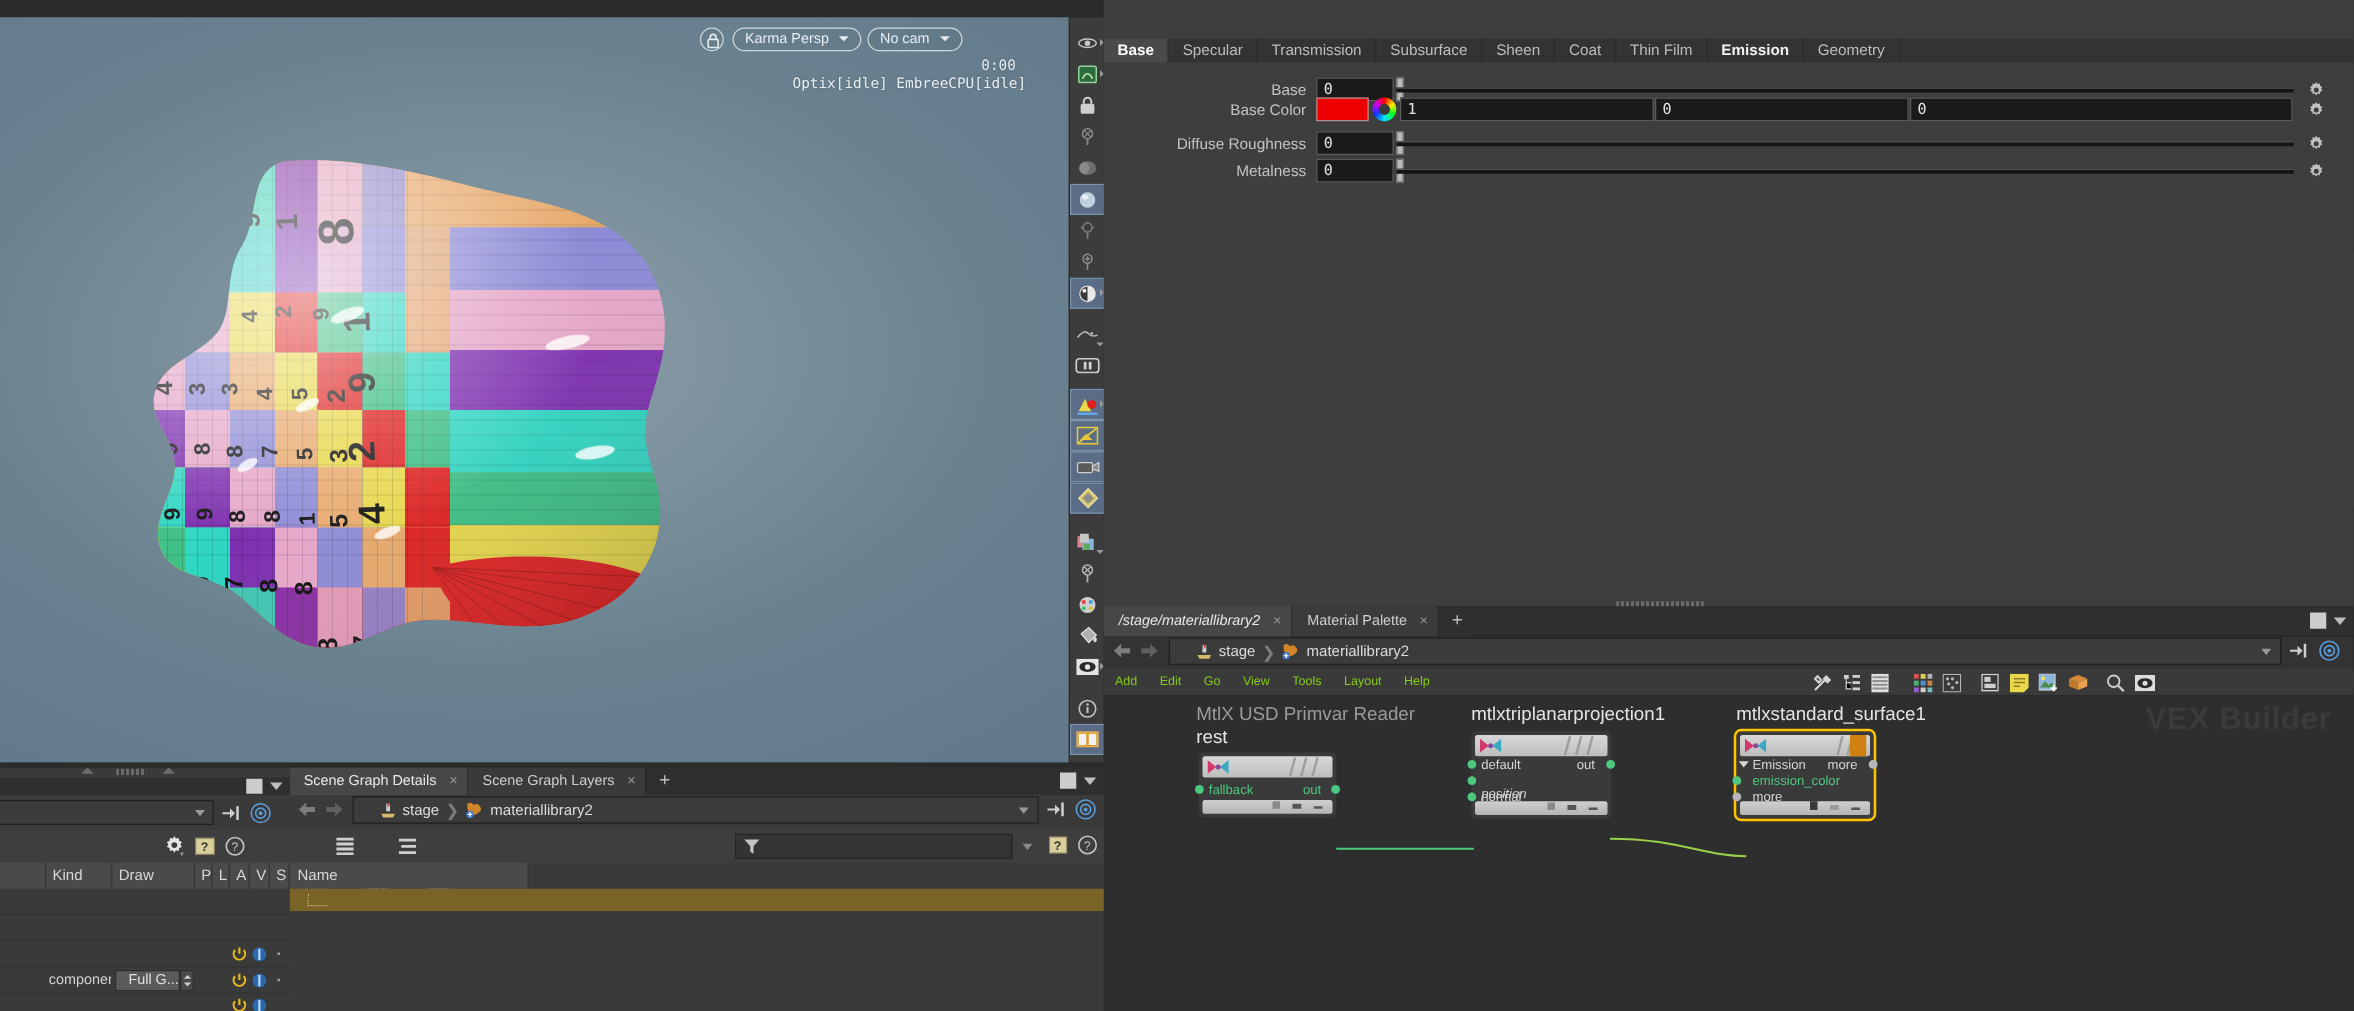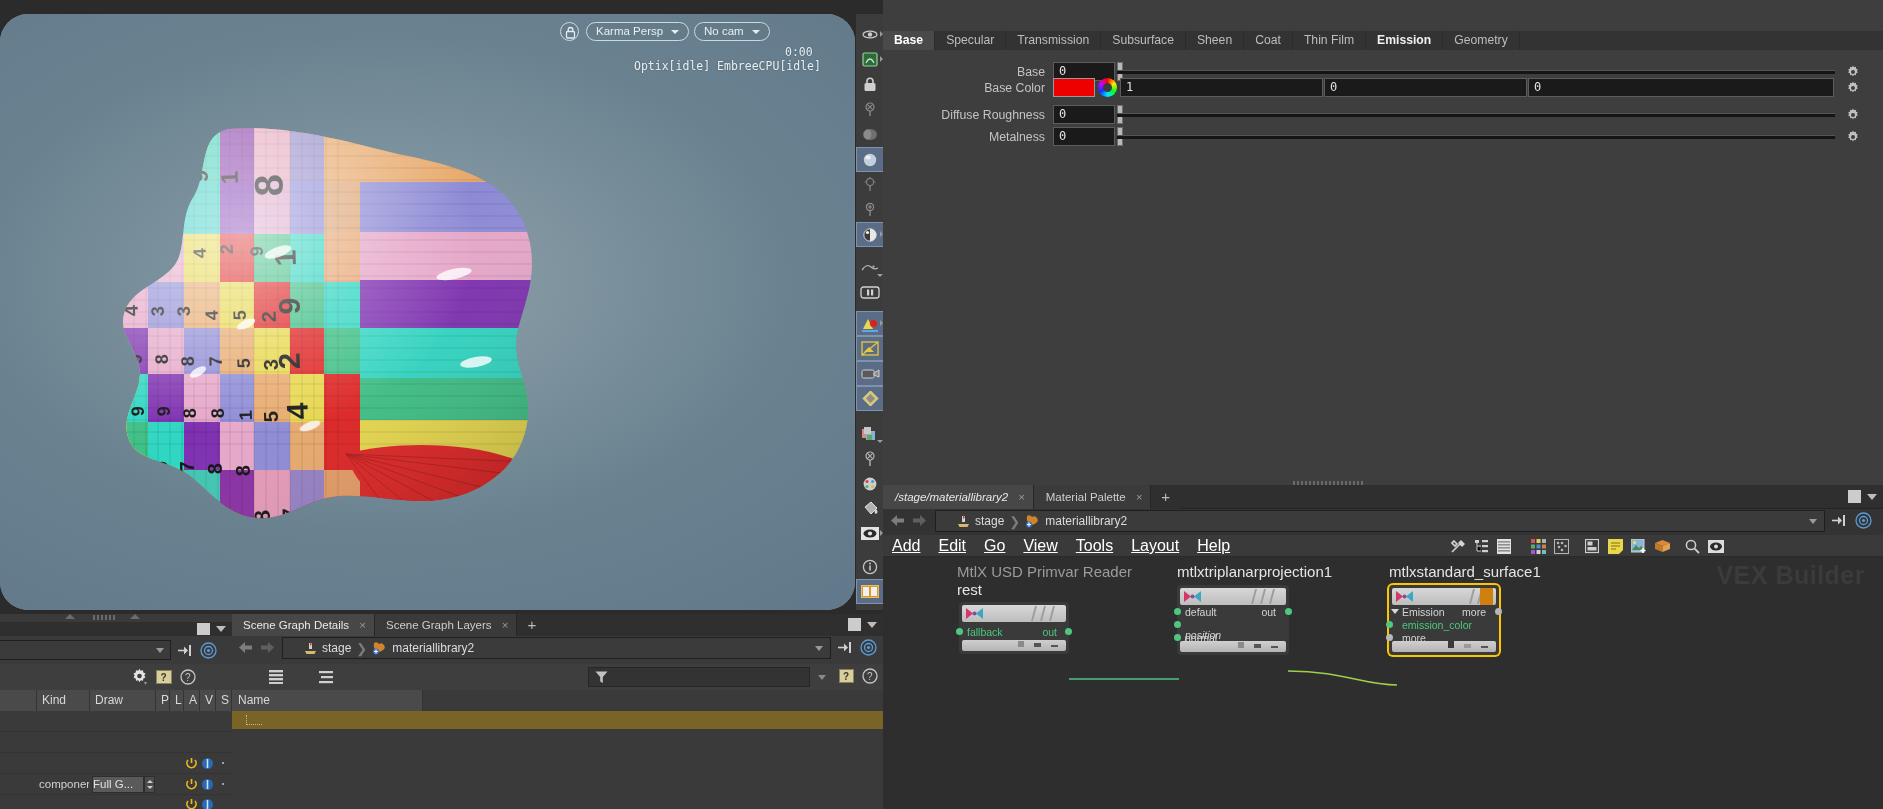--- a/index.html
+++ b/index.html
@@ -5,21 +5,21 @@
   * { margin:0; padding:0; box-sizing:border-box; }
   html,body{ width:1883px; height:809px; overflow:hidden; background:#2b2b2b;
     font-family:"Liberation Sans", sans-serif; color:#c8c8c8; font-size:12px; }
   #root{ position:relative; width:1883px; height:809px; }
 
   
   .topbar{ position:absolute; left:0; top:0; width:883px; height:14px; background:#2b2b2b; }
 
   
   #viewport{ position:absolute; left:0; top:14px; width:855px; height:596px;
-     background:linear-gradient(170deg,#7b909c 0%, #6d8290 45%, #8d9ea6 100%); overflow:hidden;border-radius:28px; }
+     background:linear-gradient(170deg,#7b909c 0%, #6d8290 45%, #8d9ea6 100%); overflow:hidden; }
   #vp-gradient{ position:absolute; inset:0;
      background:radial-gradient(ellipse 80% 70% at 45% 45%, #8fa2ab 0%, #6a8290 60%, #61798a 100%); }
 
   .vp-pill{ position:absolute; border:1px solid #cfd8dd; border-radius:11px;
      color:#e8eef1; height:19px; line-height:17px; padding:0 9px; font-size:11.5px;
      background:rgba(90,110,122,.20); white-space:nowrap; }
   .vp-round{ position:absolute; border:1px solid #cfd8dd; border-radius:50%;
      width:19px; height:19px; background:rgba(90,110,122,.20); }
   .vp-txt{ position:absolute; color:#e9eef1; font-family:"DejaVu Sans Mono", monospace;
      font-size:11.5px; white-space:nowrap; text-shadow:0 0 2px rgba(0,0,0,.25); }
@@ -83,21 +83,21 @@
   .ntab .x{ margin-left:7px; color:#9a9a9a; font-size:11px; }
 
   .pathbar{ position:absolute; height:24px; }
   .pathinput{ position:absolute; background:#3b3b3b; border:1px solid #1f1f1f; height:22px;
      display:flex; align-items:center; padding-left:20px; }
   .crumb{ display:flex; align-items:center; gap:4px; font-size:12px; color:#dcdcdc; }
   .crumbsep{ color:#7d7d7d; margin:0 5px; font-size:13px; }
 
   #net-menu{ position:absolute; left:0; top:50px; width:1000px; height:22px; background:#3a3a3a;
      border-bottom:1px solid #2a2a2a; }
-  .mitem{ float:left; height:22px; line-height:22px; padding:0 9px; font-size:16px; color:#ffffff;text-decoration:underline; }
+  .mitem{ float:left; height:22px; line-height:22px; padding:0 9px; font-size:10px; color:#84cc16; }
 
   #net-canvas{ position:absolute; left:0; top:72px; width:1000px; height:252px; background:#2e2e2e; }
   #vexwm{ position:absolute; right:18px; top:4px; font-size:25px; font-weight:bold; color:#3b3b3b;
      letter-spacing:.5px;}
 
   .nodeTitle{ position:absolute; color:#9b9b9b; font-size:15px; white-space:nowrap; }
   .nodeName{ position:absolute; color:#e4e4e4; font-size:15px; white-space:nowrap; }
   .node{ position:absolute; background:#3a3a3a; border-radius:4px; }
   .node.sel{ box-shadow:0 0 0 2px #ffc400; }
   .nodeHdr{ position:absolute; left:3px; right:3px; top:3px; height:17px;
@@ -1002,21 +1002,21 @@
         </svg>
     <svg style="position:absolute; left:201px; top:4px;" width="13" height="13" viewBox="0 0 13 13">
       <circle cx="6.5" cy="6.5" r="5.5" fill="#2a6ab0"></circle>
           <path d="M6.5 2 v9" stroke="#cfe4ff" stroke-width="1.6"></path>
         </svg>
     <span style="position:absolute; left:222px; top:9px; width:2px; height:2px; background:#a0a0a0;"></span>
   </div>
   <div class="lrow" style="top:160px;">
     <span style="position:absolute; left:39px; top:4px; font-size:11.5px; color:#d2d2d2; white-space:nowrap; overflow:hidden; width:50px;">componen</span>
     <span style="position:absolute; left:92px; top:2px; width:52px; height:17px; background:#5a5a5a; border:1px solid #2e2e2e;
-          font-size:11.5px; color:#e0e0e0; text-align:left; line-height:15px;">Full G...</span>
+          font-size:11.5px; color:#e0e0e0; text-align:right; line-height:15px;">Full G...</span>
     <span style="position:absolute; left:144px; top:2px; width:11px; height:17px; background:#4a4a4a; border:1px solid #2e2e2e;">
       <i style="position:absolute;left:2px;top:3px;width:0;height:0;border-left:3px solid transparent;border-right:3px solid transparent;border-bottom:3.5px solid #cfcfcf;"></i>
       <i style="position:absolute;left:2px;bottom:3px;width:0;height:0;border-left:3px solid transparent;border-right:3px solid transparent;border-top:3.5px solid #cfcfcf;"></i>
     </span>
     <svg style="position:absolute; left:185px; top:4px;" width="13" height="13" viewBox="0 0 13 13">
       <path d="M3 3 a4.6 4.6 0 1 0 7 0" fill="none" stroke="#e8b820" stroke-width="1.7"></path>
       <path d="M6.5 1 V6" stroke="#e8b820" stroke-width="1.7"></path>
         </svg>
     <svg style="position:absolute; left:201px; top:4px;" width="13" height="13" viewBox="0 0 13 13">
       <circle cx="6.5" cy="6.5" r="5.5" fill="#2a6ab0"></circle>

